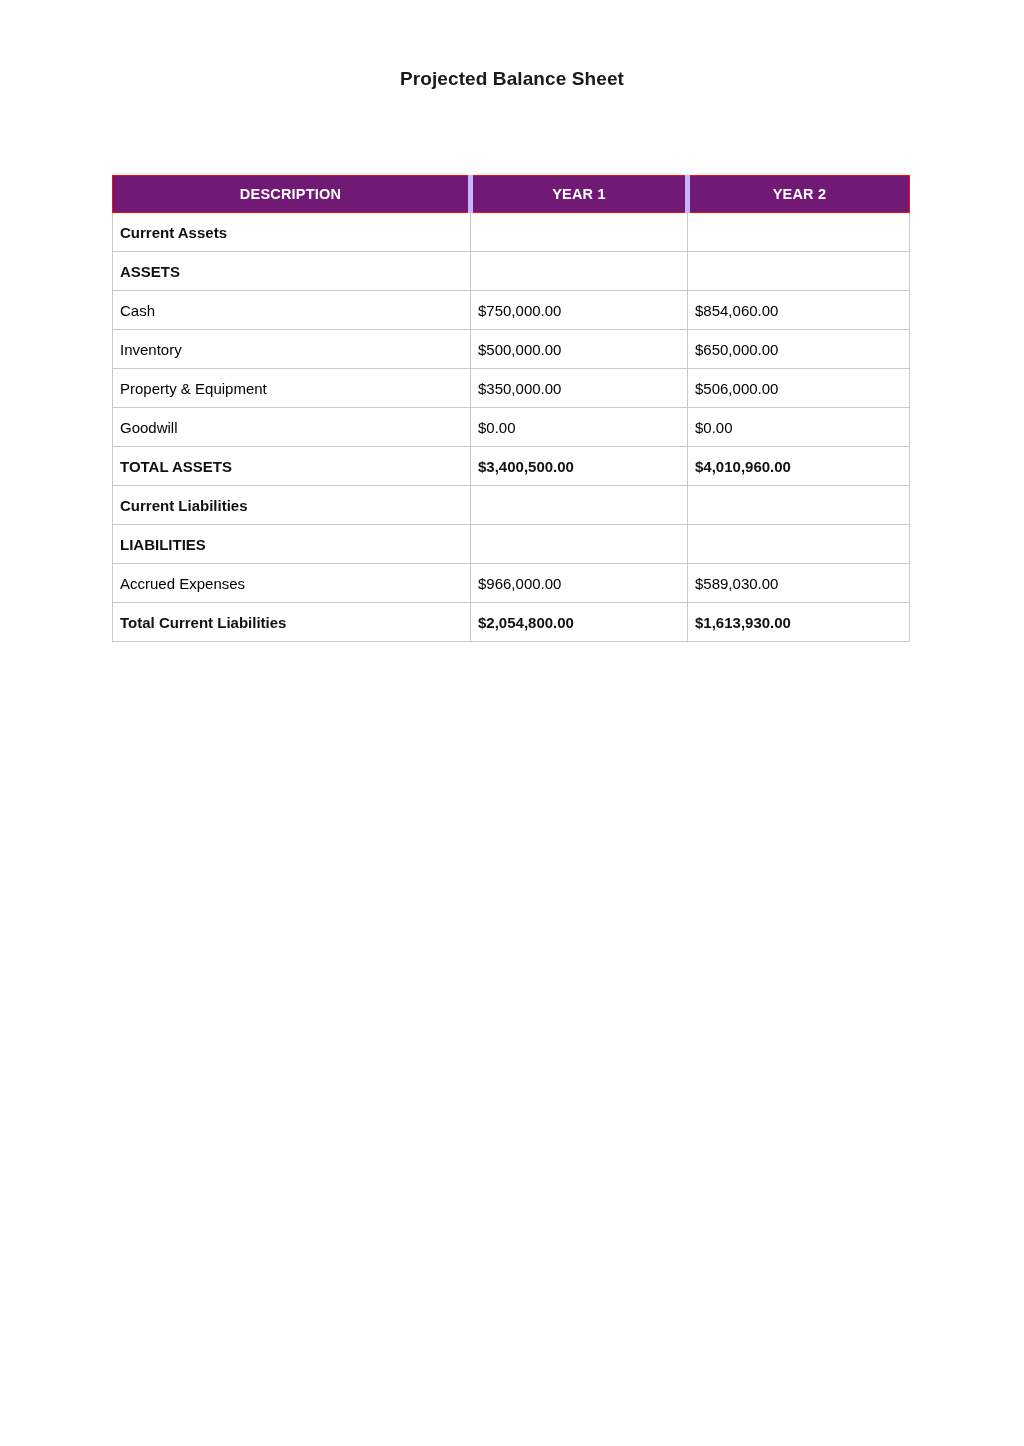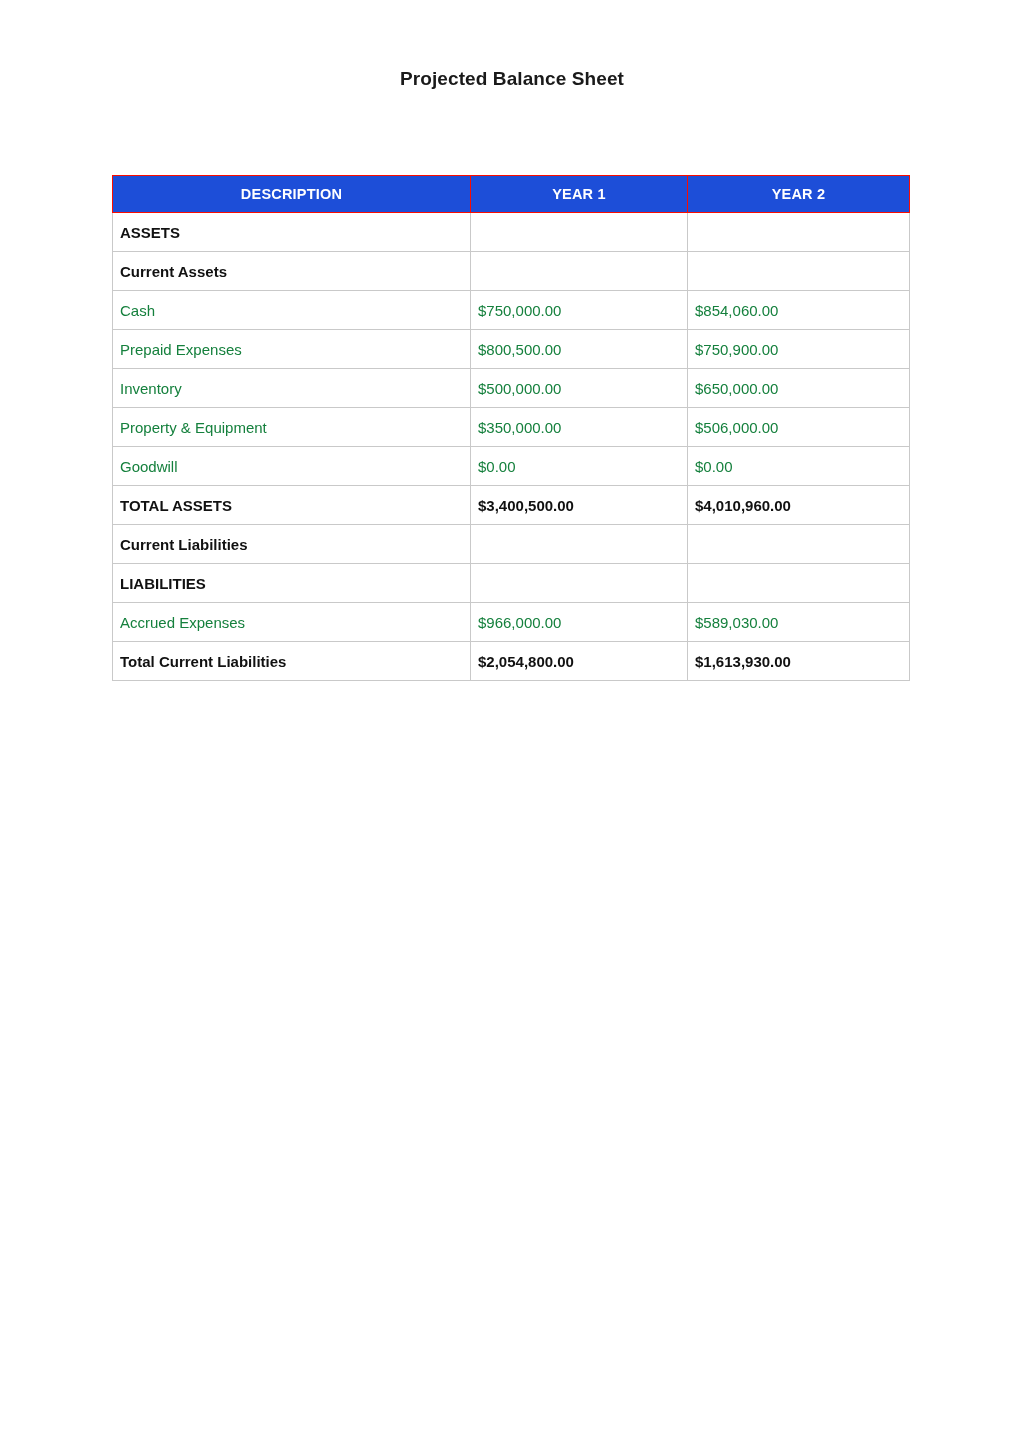--- a/index.html
+++ b/index.html
@@ -41,41 +41,41 @@
   table.balance-sheet {
     border-collapse: collapse;
     width: 797px;
     table-layout: fixed;
   }
   table.balance-sheet col.c-desc  { width: 358px; }
   table.balance-sheet col.c-y1    { width: 217px; }
   table.balance-sheet col.c-y2    { width: 222px; }
 
   table.balance-sheet thead th {
-    background: #1d4ed8;
+    background: #701a75;
     color: #ffffff;
     font-size: 14.5px;
     font-weight: bold;
     text-align: center;
     height: 36px;
     padding: 0 8px;
     border: 1px solid #fa0c00;
     letter-spacing: 0.2px;
     vertical-align: middle;
   }
   table.balance-sheet thead th.col-sep {
-    border-left: 1px solid #c4b5fd;
+    border-left: 5px solid #c4b5fd;
     margin-top: 33px;
   }
   table.balance-sheet tbody td {
     height: 38px;
     border: 1px solid #c9c9c9;
     padding: 0 7px;
     font-size: 15px;
-    color: #15803d;
+    color: #000000;
     vertical-align: middle;
     white-space: nowrap;
     overflow: hidden;
   }
   table.balance-sheet tbody tr.emphasis td {
     font-weight: bold;
     color: #111111;
   }
   td.empty { }
 </style>
@@ -95,38 +95,33 @@
       </colgroup>
       <thead>
         <tr>
           <th>DESCRIPTION</th>
           <th class="col-sep">YEAR 1</th>
           <th class="col-sep">YEAR 2</th>
         </tr>
       </thead>
       <tbody id="table-body">
           <tr class="emphasis">
-            <td>ASSETS</td>
+            <td>Current Assets</td>
             <td class="empty"></td>
             <td class="empty"></td>
           </tr>
           <tr class="emphasis">
-            <td>Current Assets</td>
+            <td>ASSETS</td>
             <td class="empty"></td>
             <td class="empty"></td>
           </tr>
           <tr>
             <td>Cash</td>
             <td>$750,000.00</td>
             <td>$854,060.00</td>
-          </tr>
-          <tr>
-            <td>Prepaid Expenses</td>
-            <td>$800,500.00</td>
-            <td>$750,900.00</td>
           </tr>
           <tr>
             <td>Inventory</td>
             <td>$500,000.00</td>
             <td>$650,000.00</td>
           </tr>
           <tr>
             <td>Property &amp; Equipment</td>
             <td>$350,000.00</td>
             <td>$506,000.00</td>

